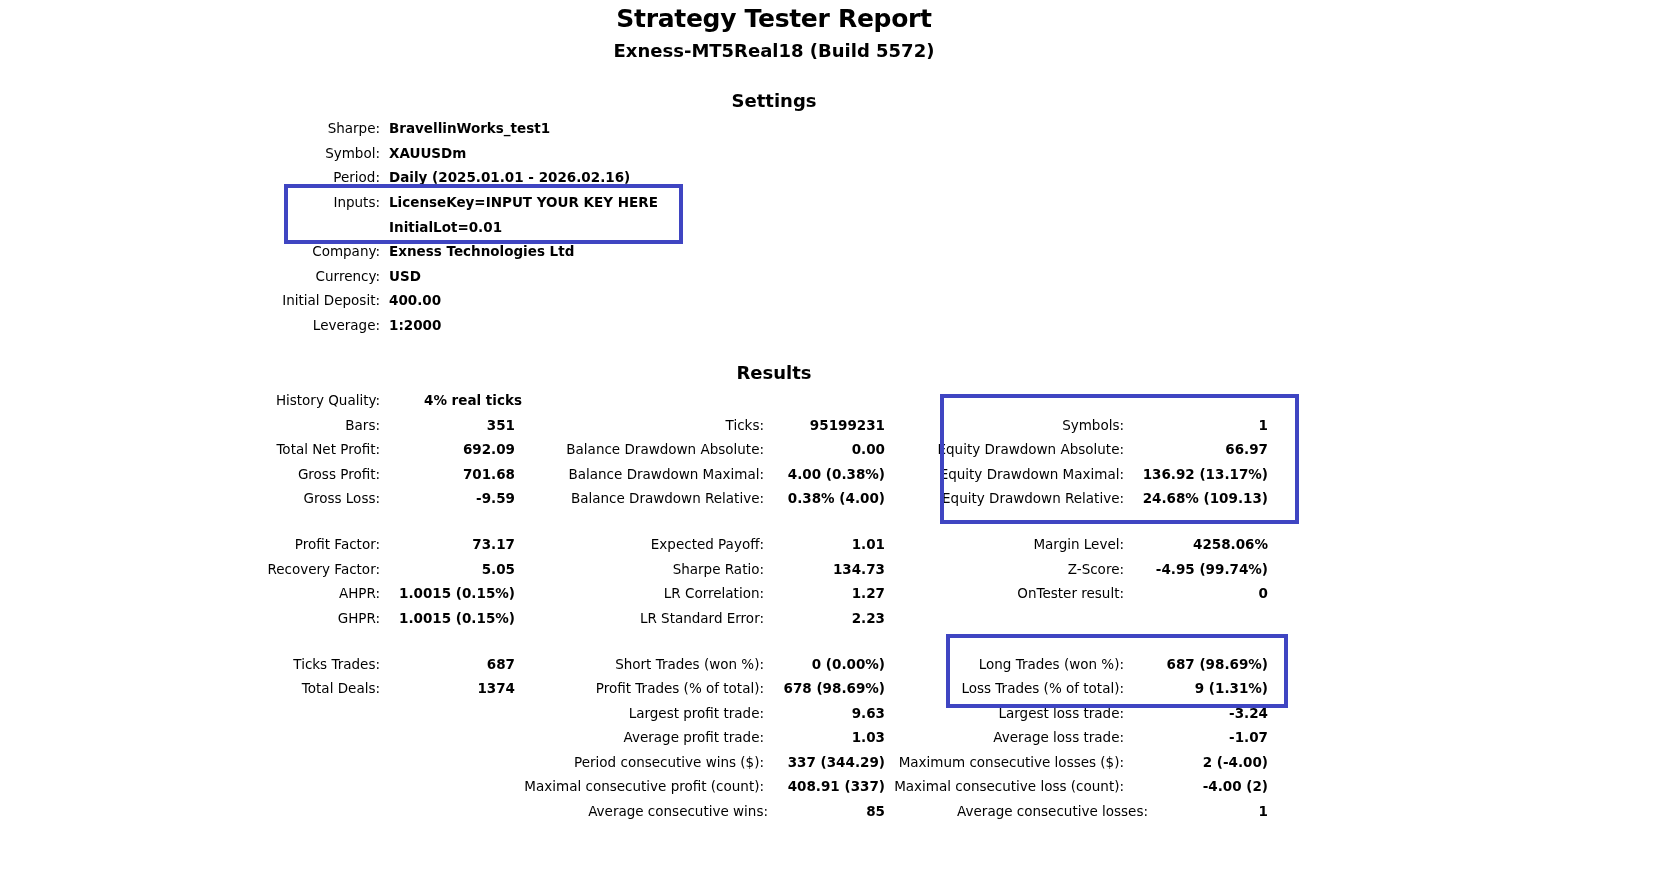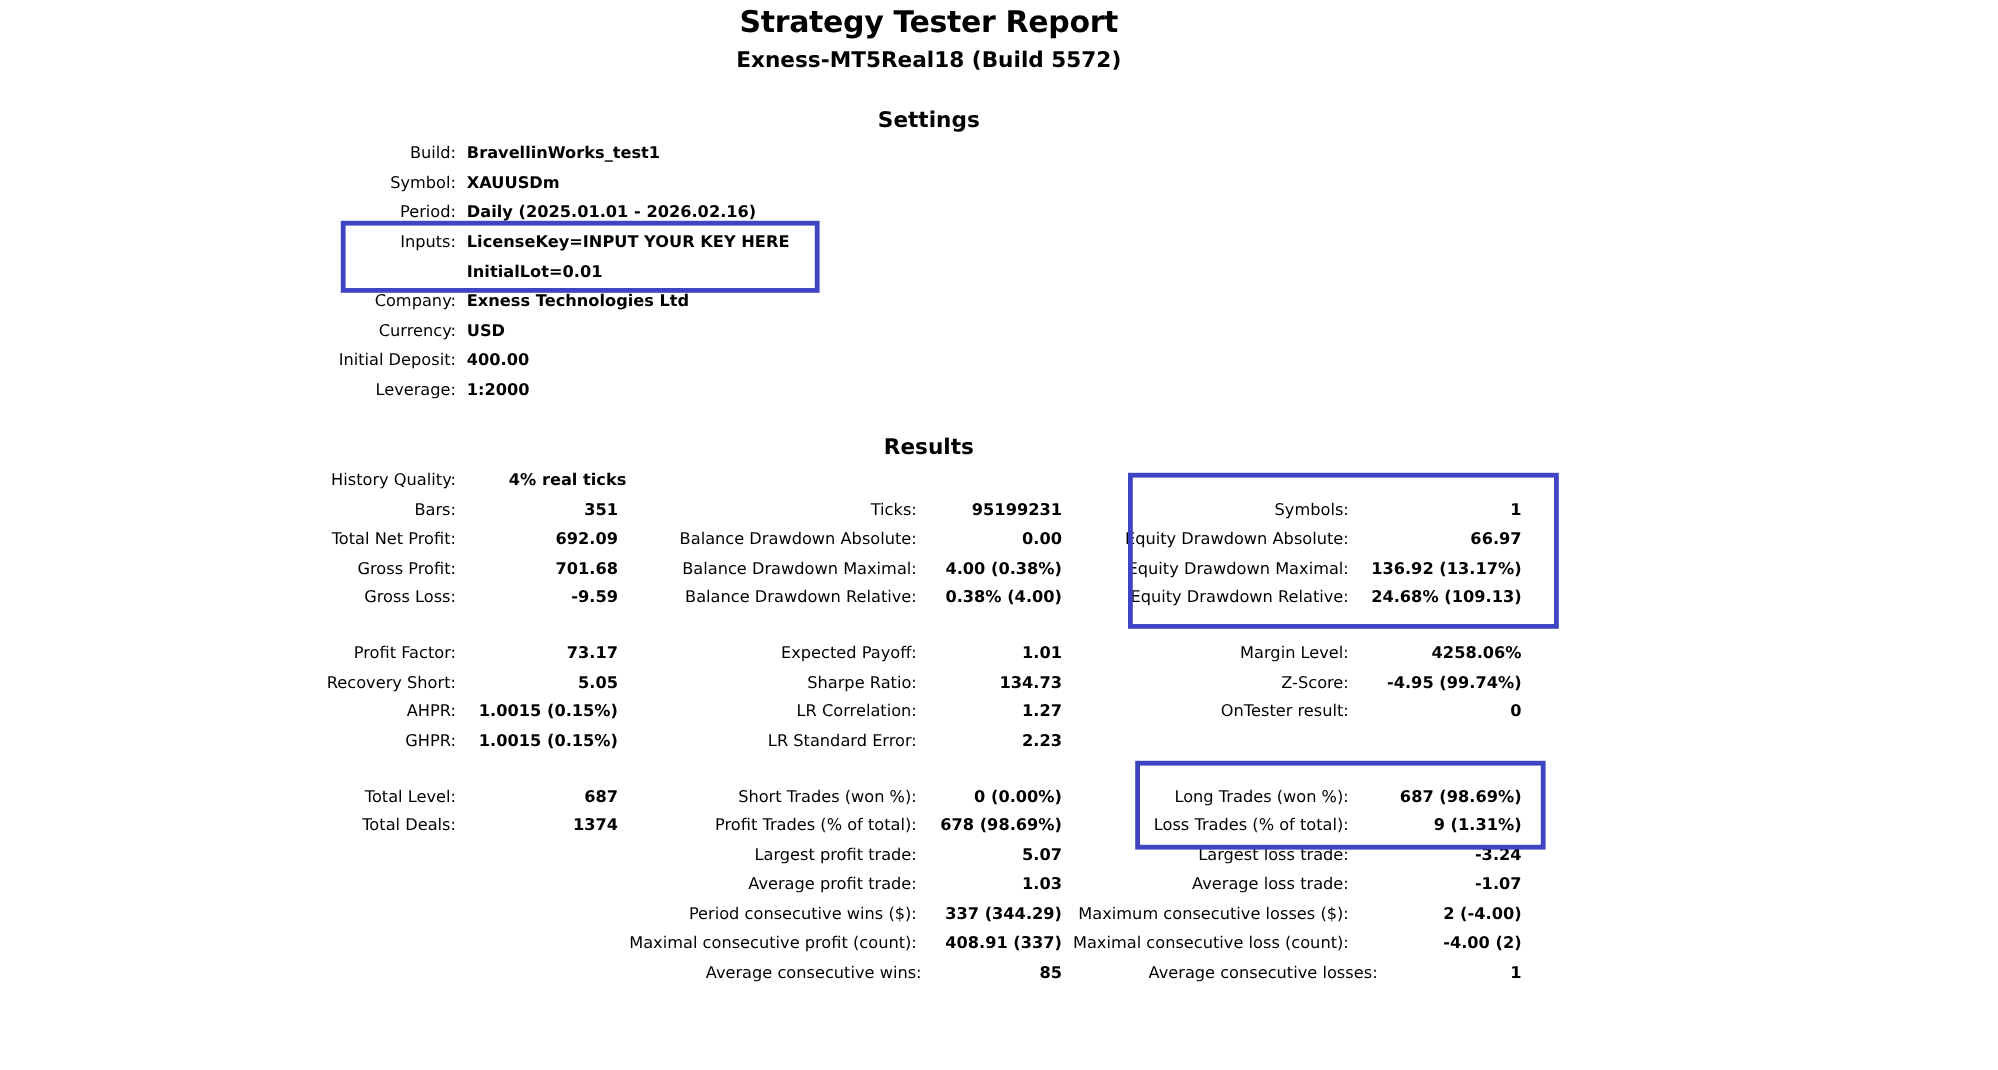--- a/index.html
+++ b/index.html
@@ -33,21 +33,21 @@
 </head>
 <body>
 
 <div class="title">Strategy Tester Report</div>
 <div class="subtitle">Exness-MT5Real18 (Build 5572)</div>
 
 <div class="section-title" style="top:90px">Settings</div>
 
 <div>
   <div class="row" style="top:116px">
-    <span class="lbl" style="left:200px;width:180px">Build:</span>
+    <span class="lbl" style="left:200px;width:180px">Sharpe:</span>
     <span class="val l" style="left:389px">BravellinWorks_test1</span>
   </div>
   <div class="row" style="top:141px">
     <span class="lbl" style="left:200px;width:180px">Symbol:</span>
     <span class="val l" style="left:389px">XAUUSDm</span>
   </div>
   <div class="row" style="top:165px">
     <span class="lbl" style="left:200px;width:180px">Period:</span>
     <span class="val l" style="left:389px">Daily (2025.01.01 - 2026.02.16)</span>
   </div>
@@ -101,33 +101,33 @@
     </div>
   <div class="row" style="top:486px">
       <span class="lbl" style="left:200px;width:180px">Gross Loss:</span>
       <span class="val r" style="left:395px;width:120px">-9.59</span>
     </div>
   <div class="row" style="top:532px">
       <span class="lbl" style="left:200px;width:180px">Profit Factor:</span>
       <span class="val r" style="left:395px;width:120px">73.17</span>
     </div>
   <div class="row" style="top:557px">
-      <span class="lbl" style="left:200px;width:180px">Recovery Short:</span>
+      <span class="lbl" style="left:200px;width:180px">Recovery Factor:</span>
       <span class="val r" style="left:395px;width:120px">5.05</span>
     </div>
   <div class="row" style="top:581px">
       <span class="lbl" style="left:200px;width:180px">AHPR:</span>
       <span class="val r" style="left:395px;width:120px">1.0015 (0.15%)</span>
     </div>
   <div class="row" style="top:606px">
       <span class="lbl" style="left:200px;width:180px">GHPR:</span>
       <span class="val r" style="left:395px;width:120px">1.0015 (0.15%)</span>
     </div>
   <div class="row" style="top:652px">
-      <span class="lbl" style="left:200px;width:180px">Total Level:</span>
+      <span class="lbl" style="left:200px;width:180px">Ticks Trades:</span>
       <span class="val r" style="left:395px;width:120px">687</span>
     </div>
   <div class="row" style="top:676px">
       <span class="lbl" style="left:200px;width:180px">Total Deals:</span>
       <span class="val r" style="left:395px;width:120px">1374</span>
     </div>
 </div>
 
 <div>
   <div class="row" style="top:413px">
@@ -165,21 +165,21 @@
   <div class="row" style="top:652px">
       <span class="lbl" style="left:520px;width:244px">Short Trades (won %):</span>
       <span class="val r" style="left:765px;width:120px">0 (0.00%)</span>
     </div>
   <div class="row" style="top:676px">
       <span class="lbl" style="left:520px;width:244px">Profit Trades (% of total):</span>
       <span class="val r" style="left:765px;width:120px">678 (98.69%)</span>
     </div>
   <div class="row" style="top:701px">
       <span class="lbl" style="left:520px;width:244px">Largest profit trade:</span>
-      <span class="val r" style="left:765px;width:120px">5.07</span>
+      <span class="val r" style="left:765px;width:120px">9.63</span>
     </div>
   <div class="row" style="top:725px">
       <span class="lbl" style="left:520px;width:244px">Average profit trade:</span>
       <span class="val r" style="left:765px;width:120px">1.03</span>
     </div>
   <div class="row" style="top:750px">
       <span class="lbl" style="left:520px;width:244px">Period consecutive wins ($):</span>
       <span class="val r" style="left:765px;width:120px">337 (344.29)</span>
     </div>
   <div class="row" style="top:774px">

